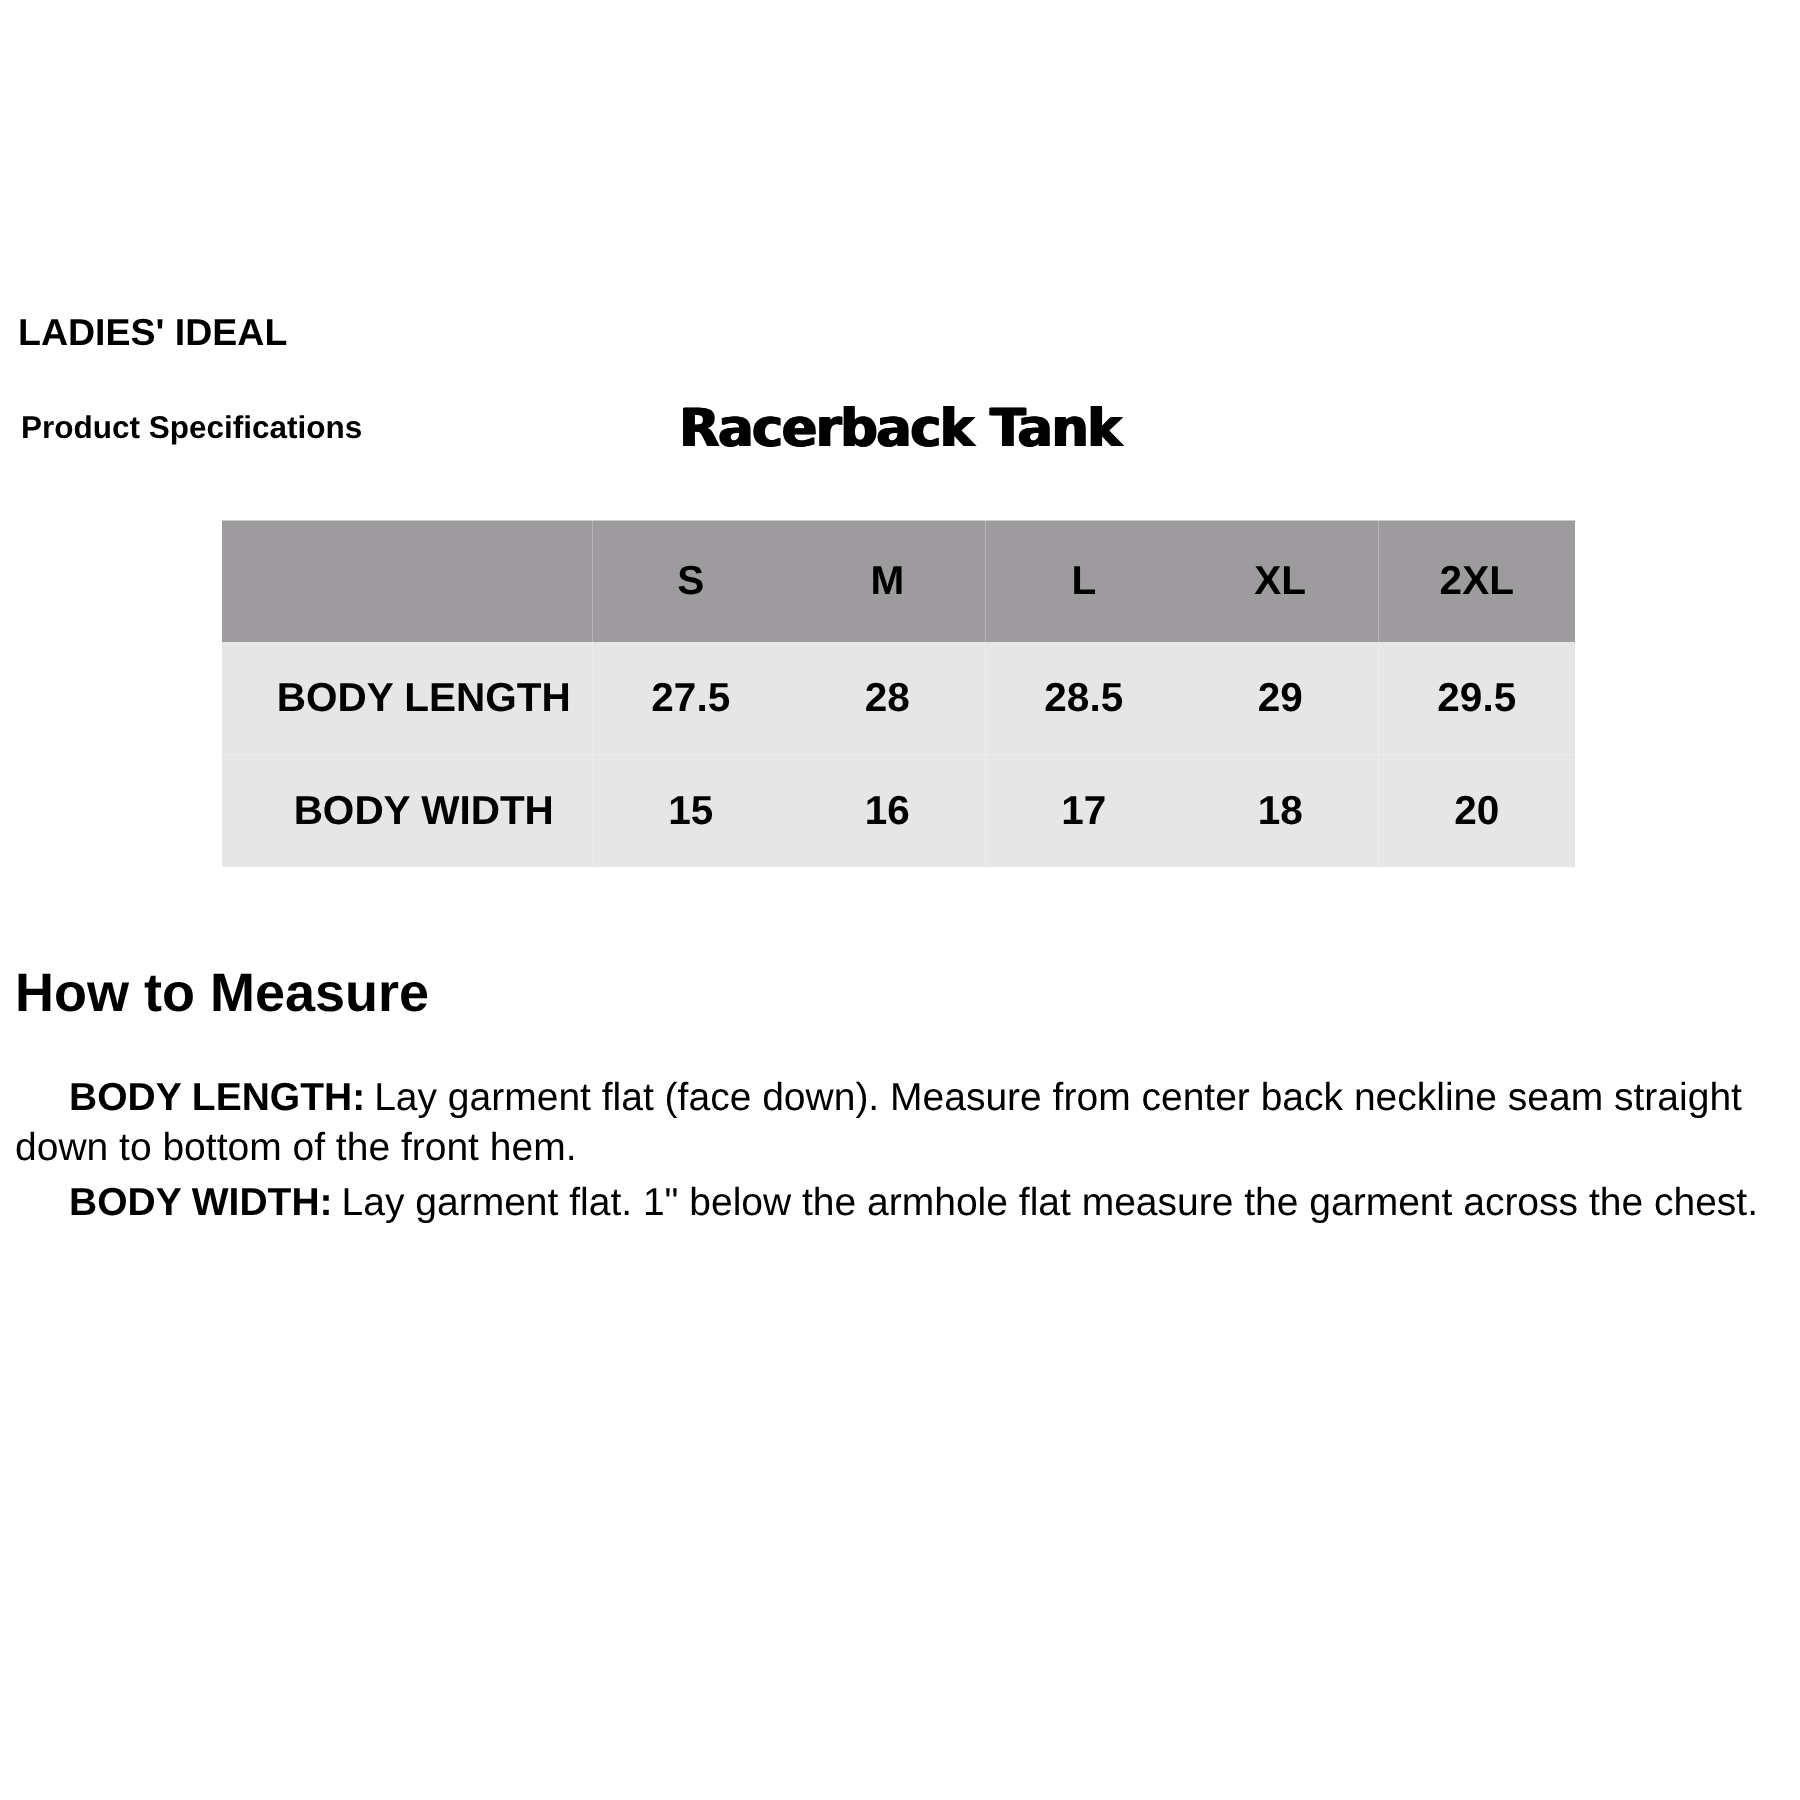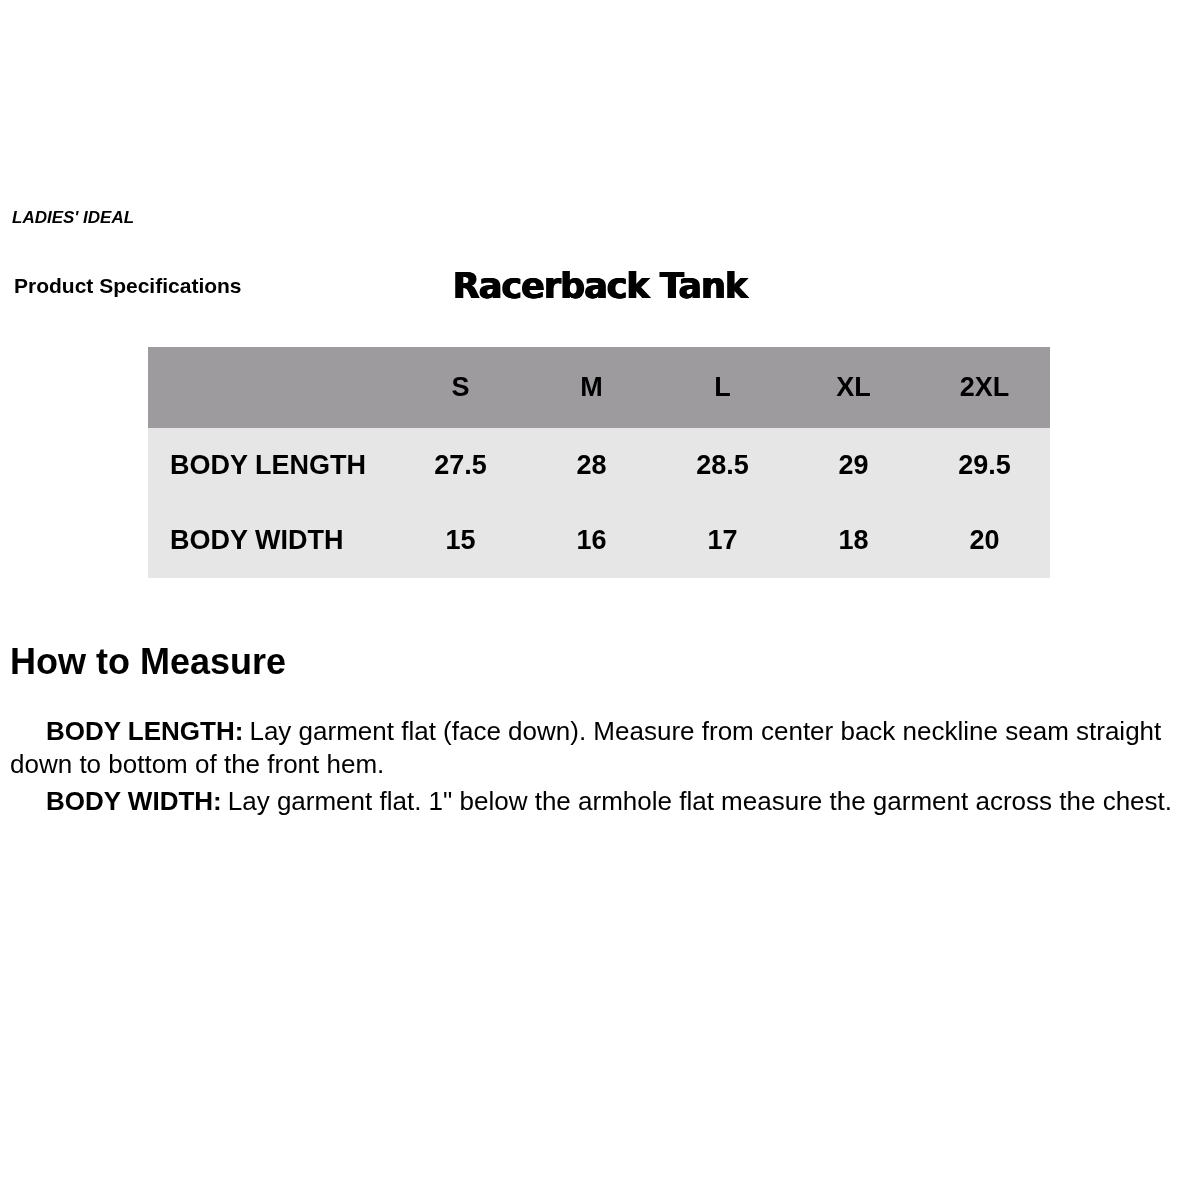--- a/index.html
+++ b/index.html
@@ -19,24 +19,23 @@
   .page {
     position: relative;
     width: 1200px;
     height: 1200px;
     background: #ffffff;
   }
   .brand {
     position: absolute;
     left: 12px;
     top: 208px;
-    font-size: 17px;
+    font-size: 25px;
     font-weight: bold;
     letter-spacing: 0px;
-    font-style: italic;
   }
   .section-title {
     position: absolute;
     left: 14px;
     top: 274px;
     font-size: 21px;
     font-weight: bold;
   }
   .product-name {
     position: absolute;
@@ -72,21 +71,21 @@
     vertical-align: middle;
   }
   table.size-chart td {
     background: var(--body-bg);
     font-size: 27px;
     font-weight: bold;
     text-align: center;
     vertical-align: middle;
   }
   table.size-chart td.row-label {
-    text-align: left;
+    text-align: center;
     padding-left: 22px;
   }
   .how-to-measure-heading {
     position: absolute;
     left: 10px;
     top: 641px;
     font-size: 36px;
     font-weight: bold;
   }
   .measure-block {

